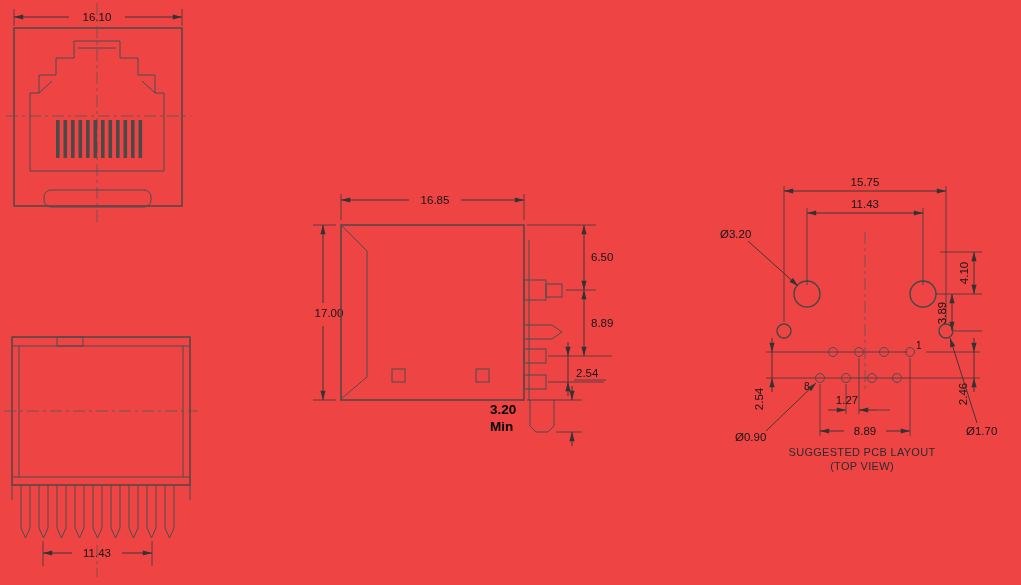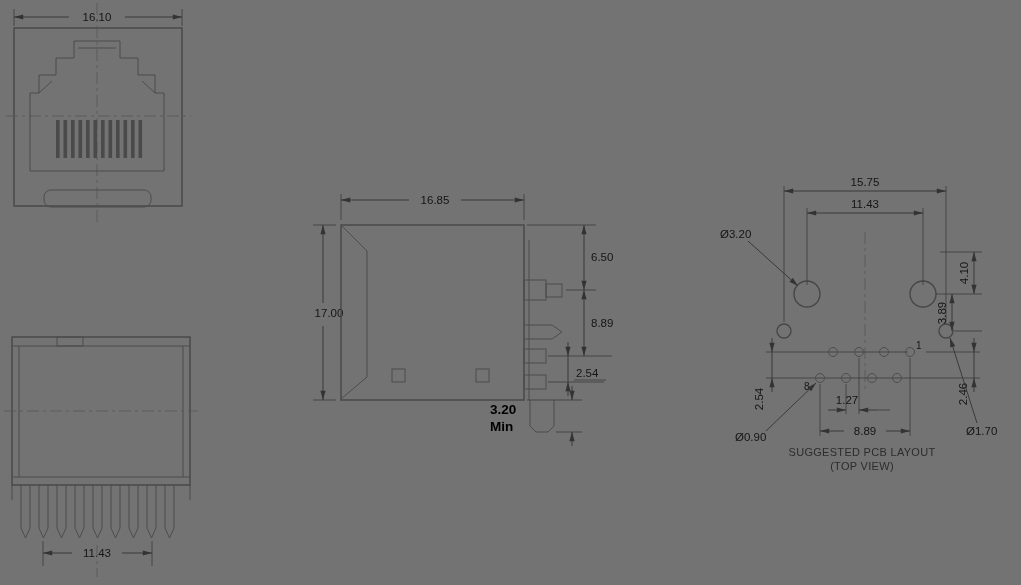--- a/index.html
+++ b/index.html
@@ -1,16 +1,16 @@
 <!DOCTYPE html>
 <html><head>
 <meta charset="utf-8">
 <style>
   html,body{margin:0;padding:0;background:#ffffff;}
-  .canvas{position:relative;width:1021px;height:585px;background:#737373;overflow:hidden;}
+  .canvas{position:relative;width:1021px;height:585px;background:#ef4444;overflow:hidden;}
   svg{display:block;}
   .obj{fill:none;stroke:#474747;stroke-width:1.4;}
   .obj2{fill:none;stroke:#4d4d4d;stroke-width:1;}
   .dimline{fill:none;stroke:#333333;stroke-width:0.9;}
   .ext{fill:none;stroke:#3a3a3a;stroke-width:0.8;}
   .center{fill:none;stroke:#555555;stroke-width:0.8;stroke-dasharray:12 4 3 4;}
   .fillbar{fill:#4a4a4a;stroke:none;}
   text.dim{font-family:"Liberation Sans",sans-serif;font-size:11.5px;fill:#151515;}
   text.mid{text-anchor:middle;}
   text.small{font-size:10px;}

